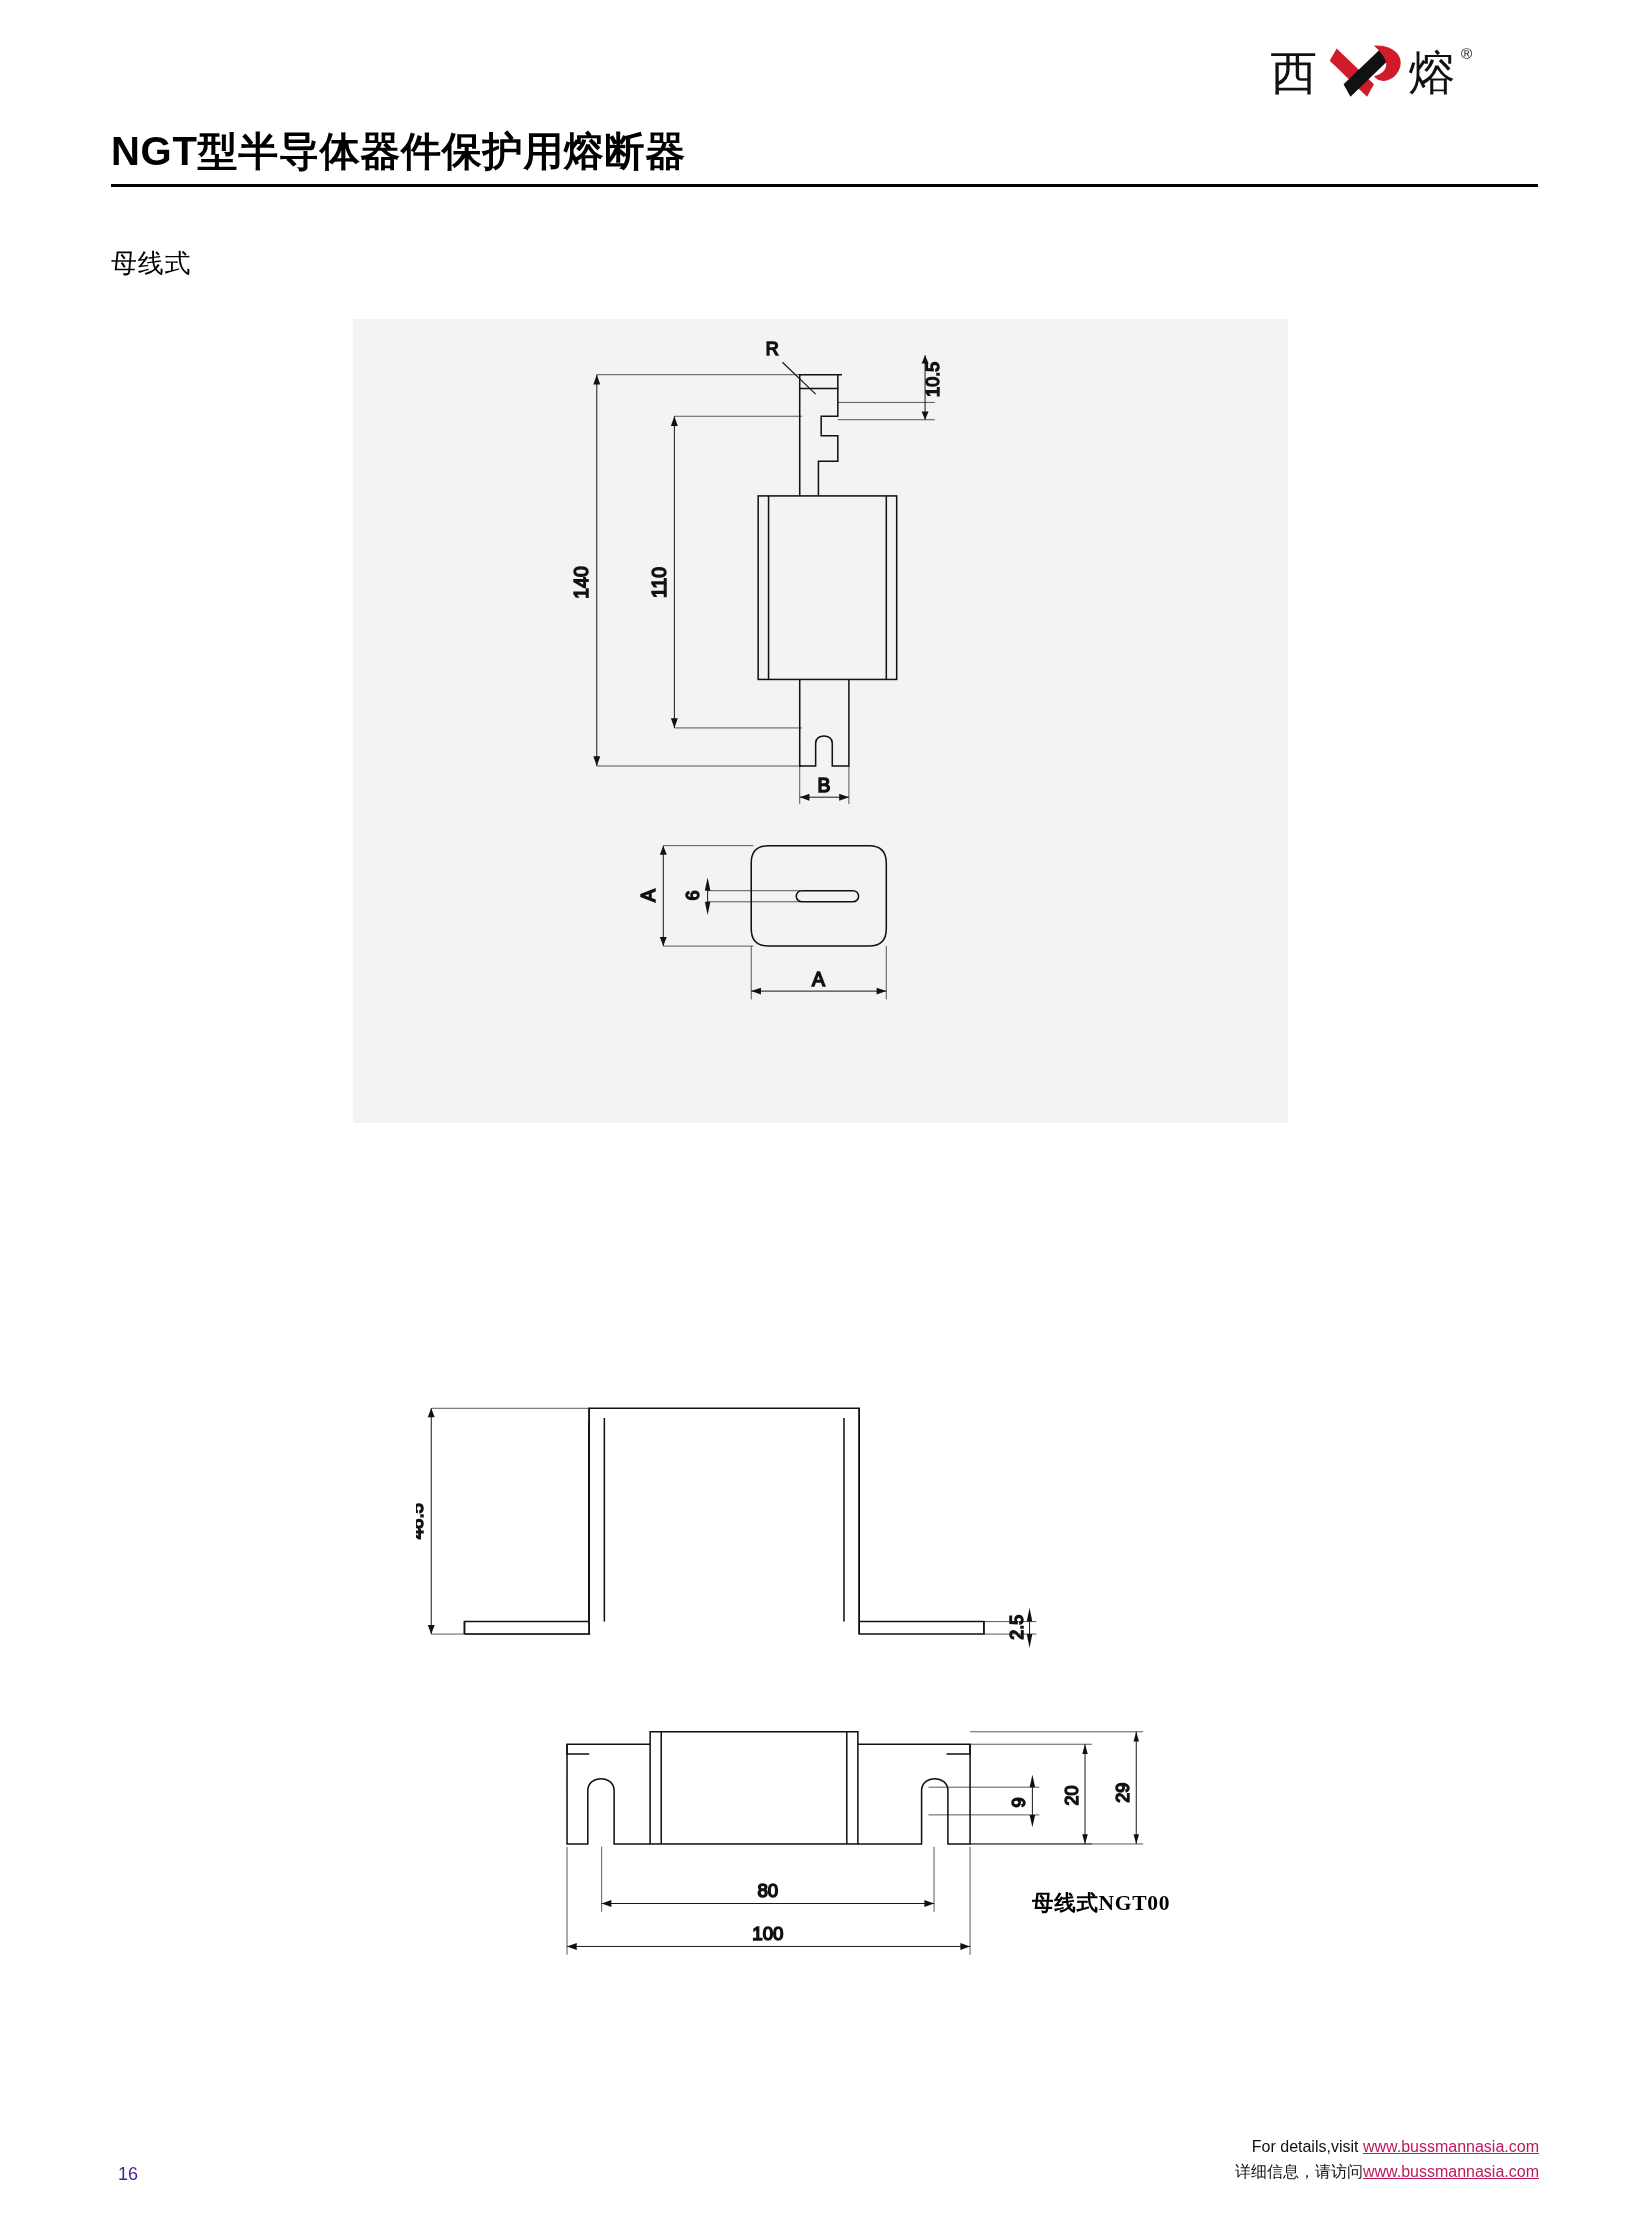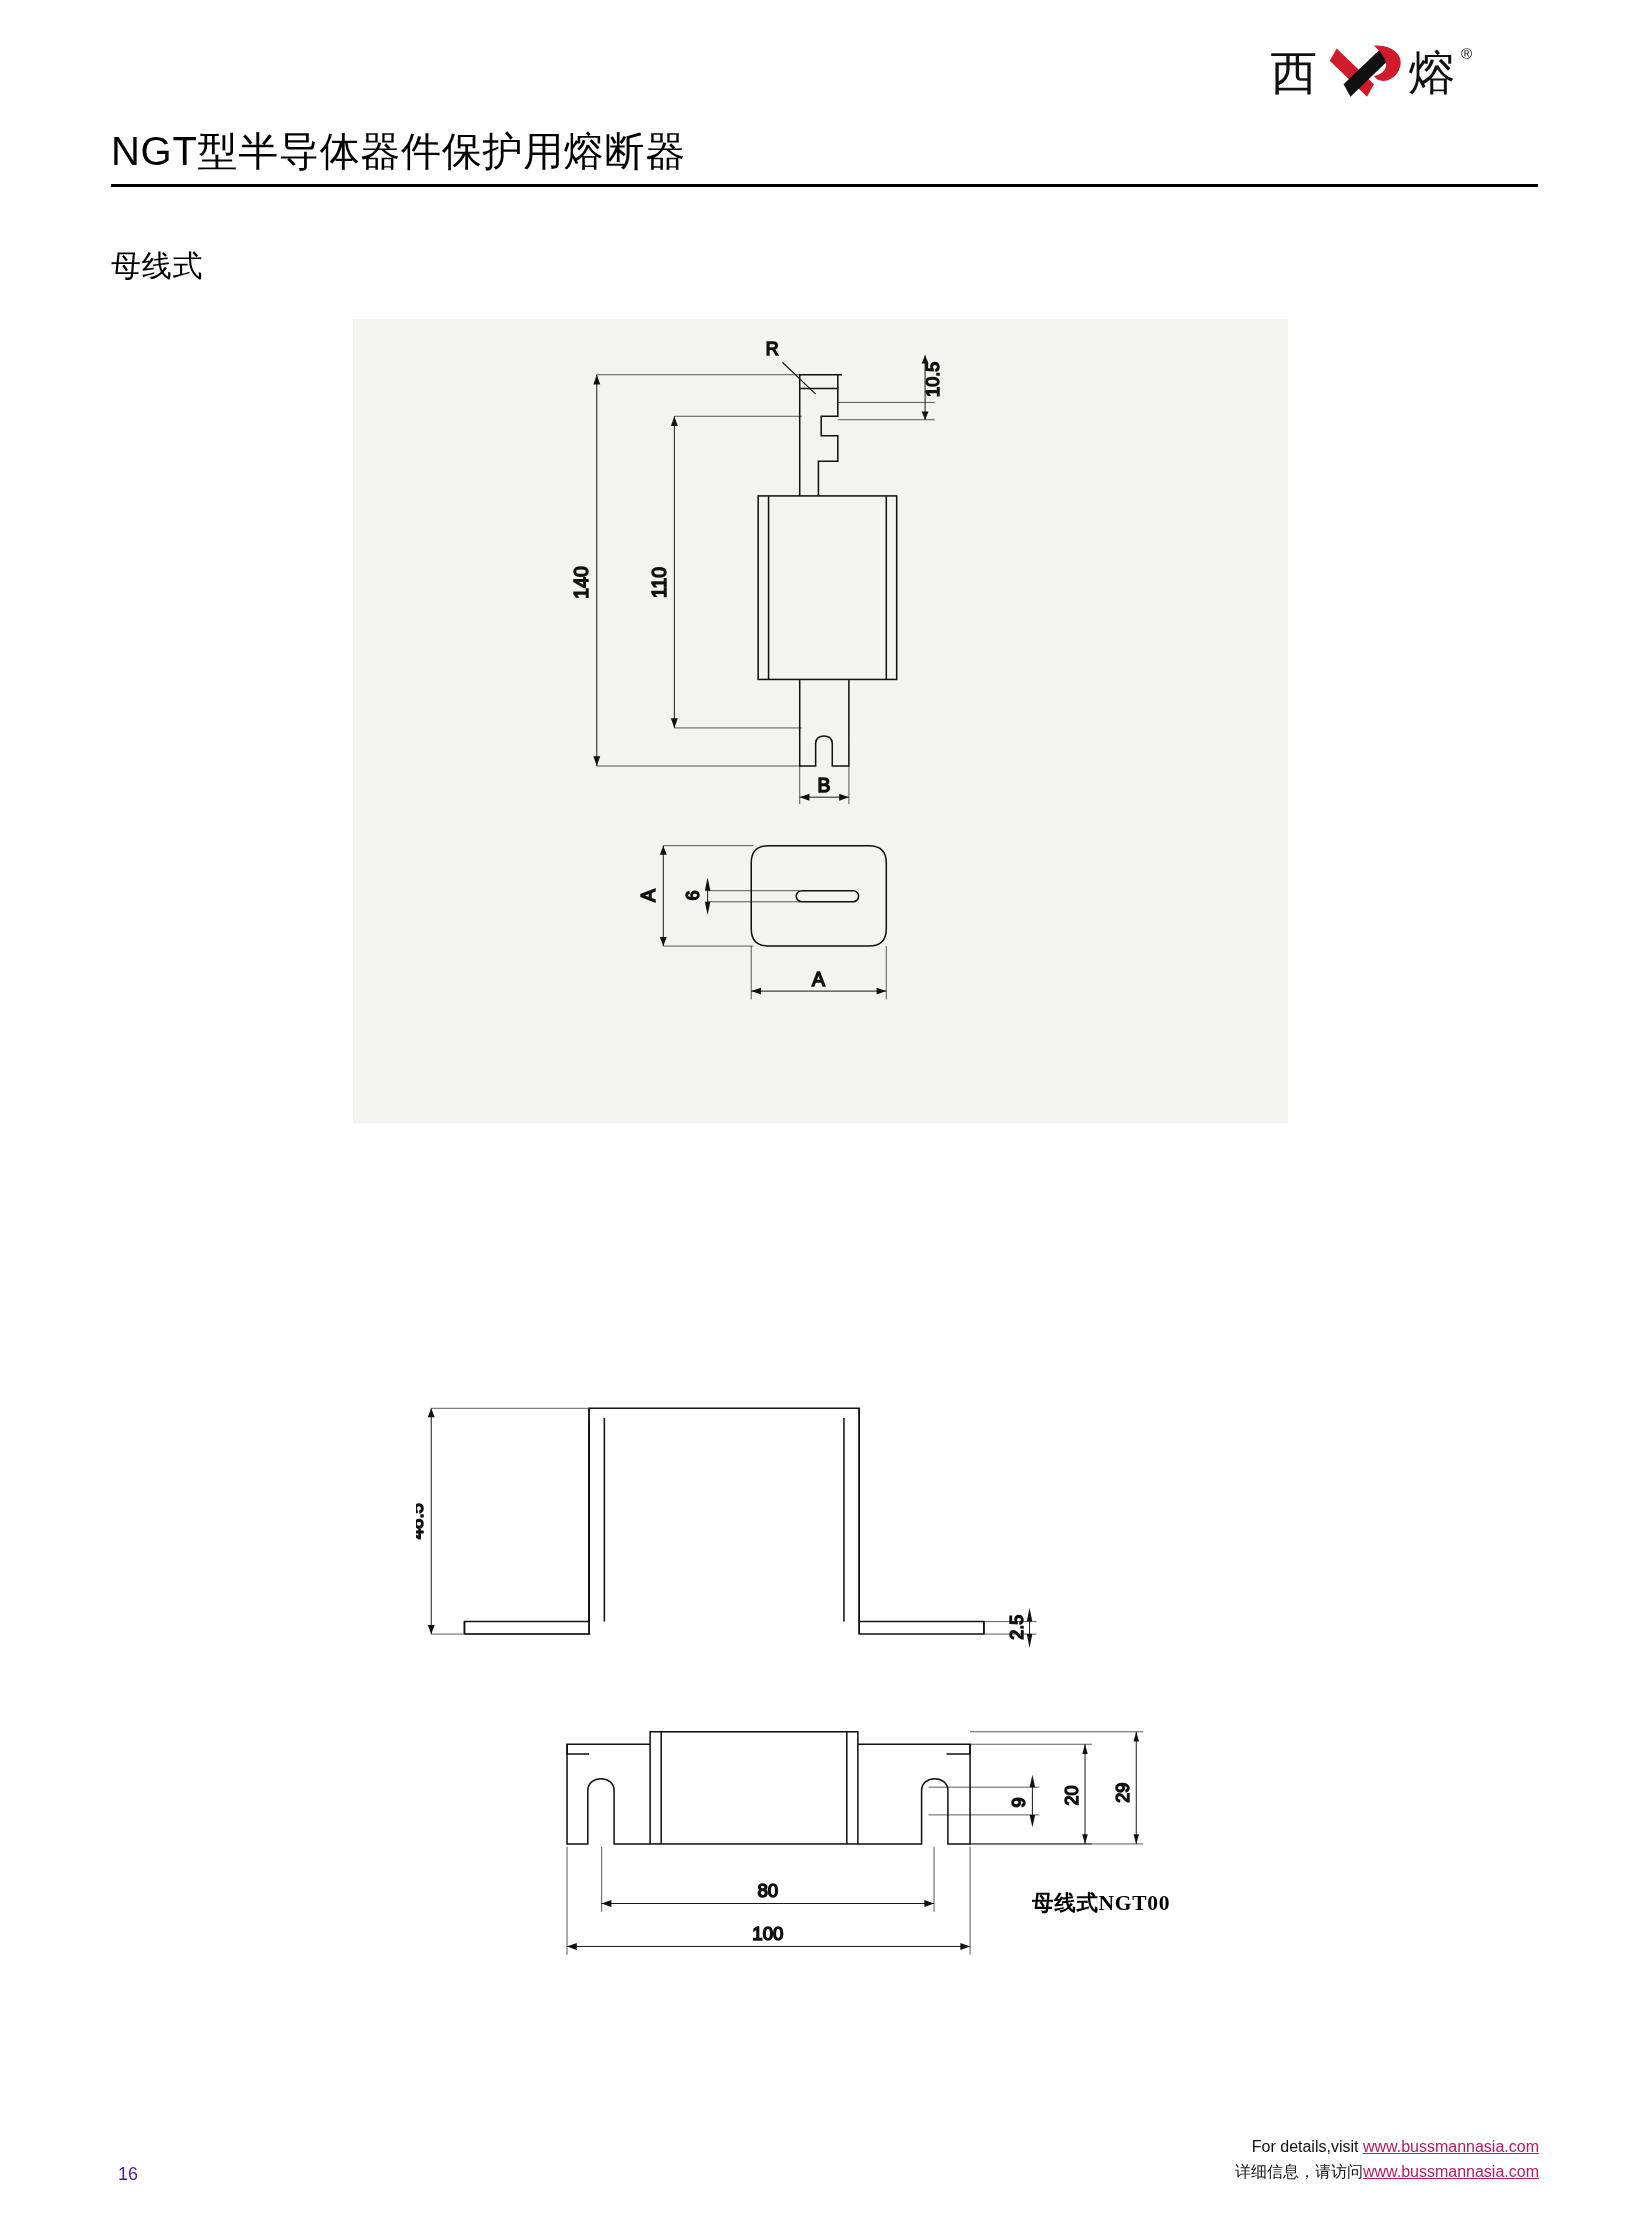--- a/index.html
+++ b/index.html
@@ -34,35 +34,35 @@
   .logo-svg { display: block; }
 
   .title-row {
     position: absolute;
     top: 128px;
     left: 111px;
     width: 1427px;
   }
   .doc-title {
     font-size: 40px;
-    font-weight: normal;
+    font-weight: bold;
     letter-spacing: 0.7px;
     line-height: 1.15;
     margin: 0;
     padding-bottom: 9.7px;
   }
   .title-rule {
     border-bottom: 3.5px solid #000;
     width: 100%;
   }
   .subtitle {
     position: absolute;
     top: 246px;
     left: 111px;
-    font-size: 30px;
+    font-size: 26px;
     letter-spacing: 0.7px;
   }
 
   
   .figure-top {
     position: absolute;
     top: 319px;
     left: 353px;
     width: 935px;
     height: 804px;

